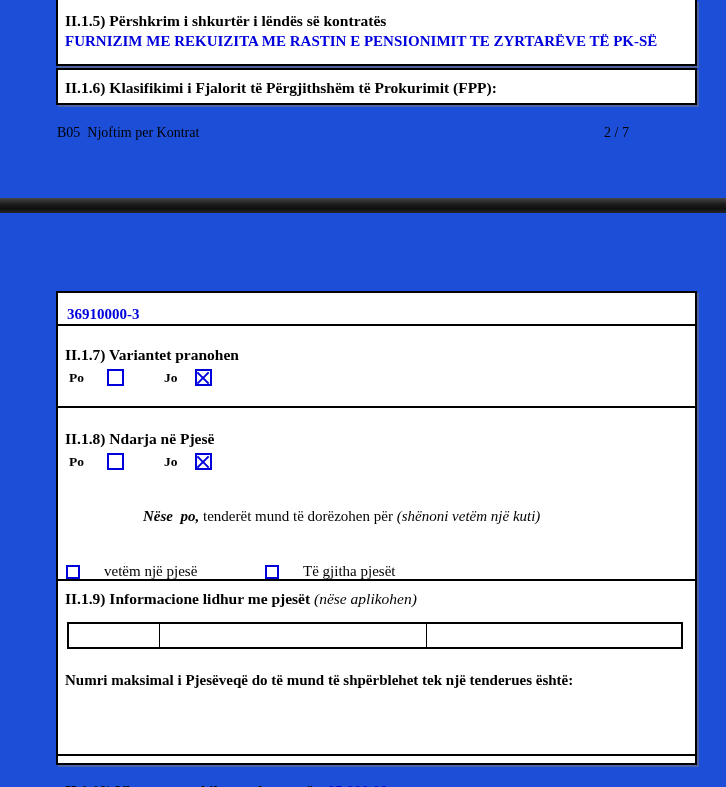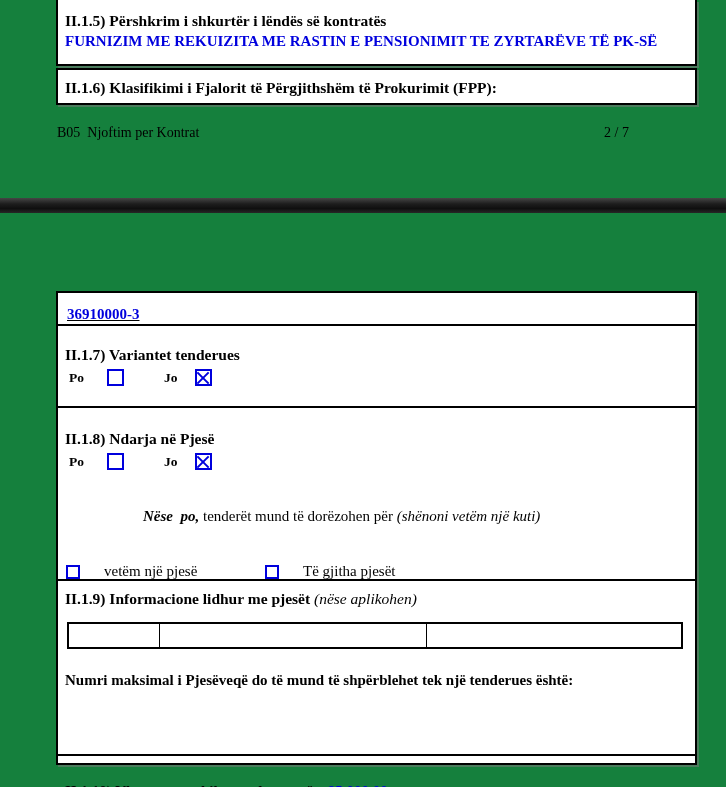--- a/index.html
+++ b/index.html
@@ -1,19 +1,19 @@
 <!DOCTYPE html>
 <html style="--blue: #0000dd;"><head>
 <meta charset="utf-8">
 <style>
   :root { --blue: #0000dd; }
   * { margin:0; padding:0; box-sizing:border-box; }
   html,body { background:#fff; }
   .canvas {
-    position:relative; width:726px; height:787px; background:#15803d;
+    position:relative; width:726px; height:787px; background:#1d4ed8;
     font-family:"Liberation Serif", serif; color:#000; overflow:hidden;
   }
   .box {
     position:absolute; left:56px; width:641px; background:#fff;
     border:2px solid #000; box-shadow:2px 2px 0 rgba(120,120,120,.55);
   }
   .box1 { top:0; height:66px; border-top:none; }
   .box2 { top:68px; height:37px; }
   .box3 { top:291px; height:474px; }
   .abs { position:absolute; }
@@ -25,21 +25,21 @@
   .t116 { left:7px; top:8px; }
   .footer { position:absolute; top:125px; font-size:14px; white-space:pre; }
   .footer-left { left:57px; }
   .footer-right { left:604px; }
   .band {
     position:absolute; left:0; top:198px; width:726px; height:15px;
     background:linear-gradient(180deg,#454545 0%,#1d1d1d 40%,#0f0f0f 70%,#262626 100%);
   }
   .row { position:relative; width:100%; border-bottom:2px solid #000; }
   .row:last-child { border-bottom:none; }
-  .row-cpv  { height:33px; padding:12px 0 0 9px;text-decoration:underline; }
+  .row-cpv  { height:33px; padding:12px 0 0 9px; }
   .row-117  { height:63px; }
   .row-118  { height:152px; }
   .row-119  { height:167px; }
   .row-1110 { height:55px; padding:26px 0 0 7px; }
   .cpv { font-size:15px; font-weight:bold; }
   .mt-title-117 { margin:19px 0 0 7px; }
   .mt-title-118 { margin:21px 0 0 7px; }
   .cbrow { display:flex; align-items:center; margin:5px 0 0 11px; height:17px; }
   .lbl-yn { font-size:13.5px; font-weight:bold; line-height:16px; }
   .cb {
@@ -97,21 +97,21 @@
 
   <div class="band"></div>
 
   <div class="box box3">
 
     <div class="row row-cpv">
       <span class="cpv blue">36910000-3</span>
     </div>
 
     <div class="row row-117">
-      <div class="sec-title mt-title-117">II.1.7) Variantet tenderues</div>
+      <div class="sec-title mt-title-117">II.1.7) Variantet pranohen</div>
       <div class="cbrow">
         <span class="lbl-yn">Po</span>
         <span class="cb cb-gap1"></span>
         <span class="lbl-yn cb-gap2">Jo</span>
         <span class="cb cb-gap3 checked"></span>
       </div>
     </div>
 
     <div class="row row-118">
       <div class="sec-title mt-title-118">II.1.8) Ndarja në Pjesë</div>

